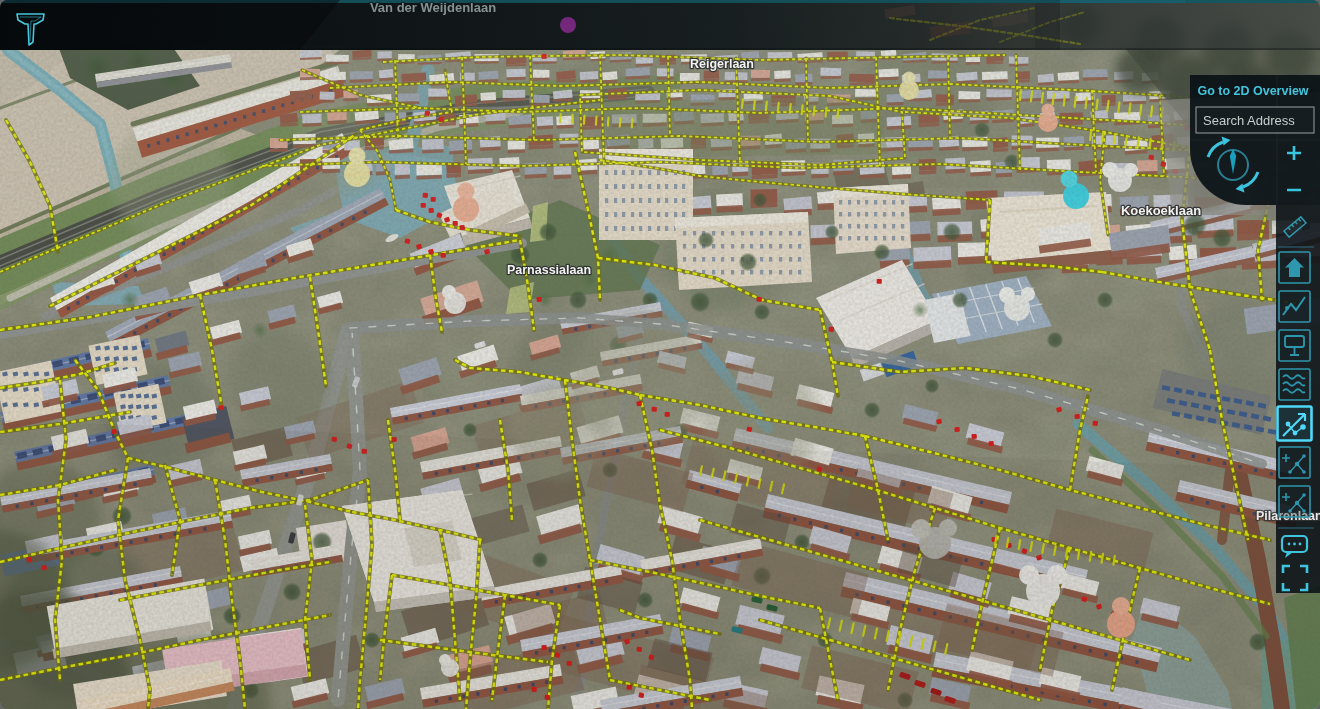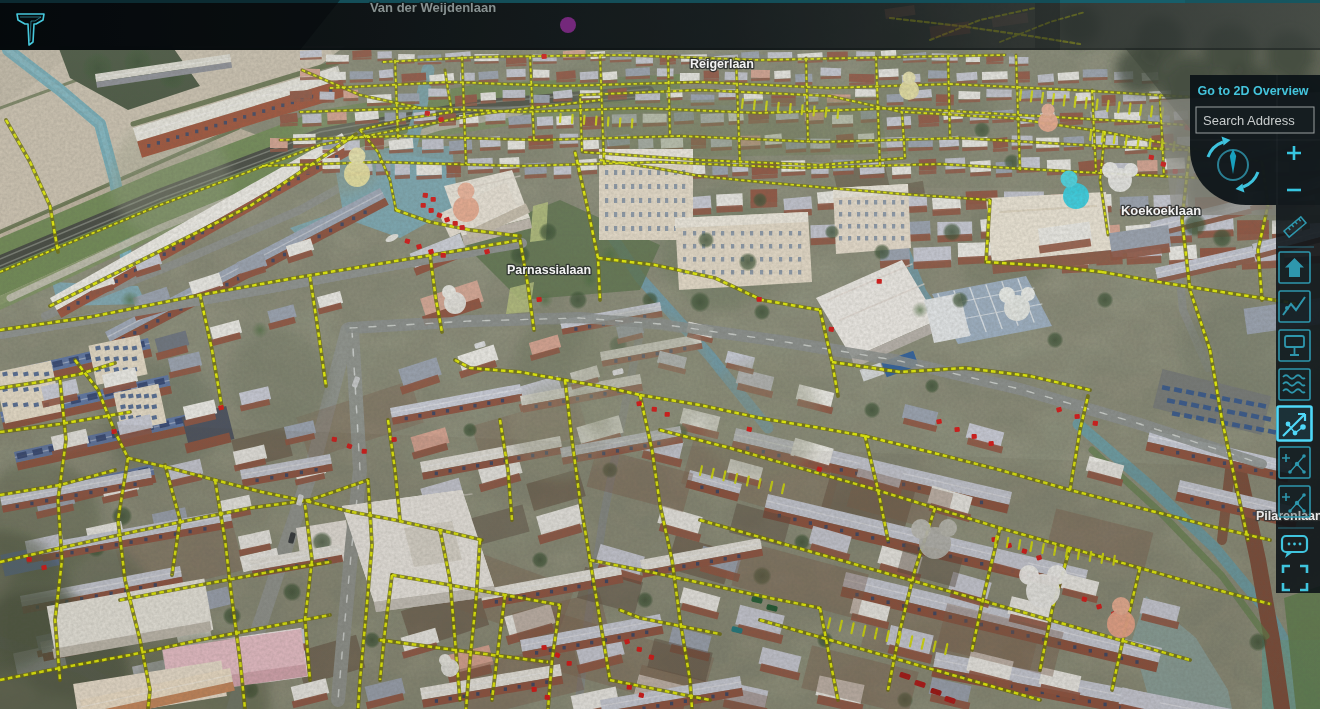--- a/index.html
+++ b/index.html
@@ -1,12 +1,12 @@
 <!DOCTYPE html>
-<html><head><meta charset="utf-8"><style>html,body{margin:0;padding:0;background:#666;}#stage{position:relative;width:1320px;height:709px;overflow:hidden;font-family:"Liberation Sans",sans-serif;}</style></head><body>
+<html><head><meta charset="utf-8"><style>html,body{margin:0;padding:0;background:#666;}#stage{position:relative;width:1320px;height:709px;overflow:hidden;font-family:"Liberation Sans",sans-serif;border-radius:8px;}</style></head><body>
 <div id="stage"><svg width="1320" height="709" viewBox="0 0 1320 709">
 <defs>
 <filter id="n1" x="0" y="0" width="1320" height="709" filterUnits="userSpaceOnUse">
  <feTurbulence type="fractalNoise" baseFrequency="0.012 0.016" numOctaves="3" seed="7"></feTurbulence>
  <feColorMatrix type="matrix" values="0 0 0 0 0.33, 0 0 0 0 0.36, 0 0 0 0 0.26, 0.9 0 0 0 -0.32"></feColorMatrix>
 </filter>
 <filter id="n2" x="0" y="0" width="1320" height="709" filterUnits="userSpaceOnUse">
  <feTurbulence type="fractalNoise" baseFrequency="0.03 0.04" numOctaves="3" seed="23"></feTurbulence>
  <feColorMatrix type="matrix" values="0 0 0 0 0.45, 0 0 0 0 0.40, 0 0 0 0 0.30, 0.8 0 0 0 -0.30"></feColorMatrix>
 </filter>

